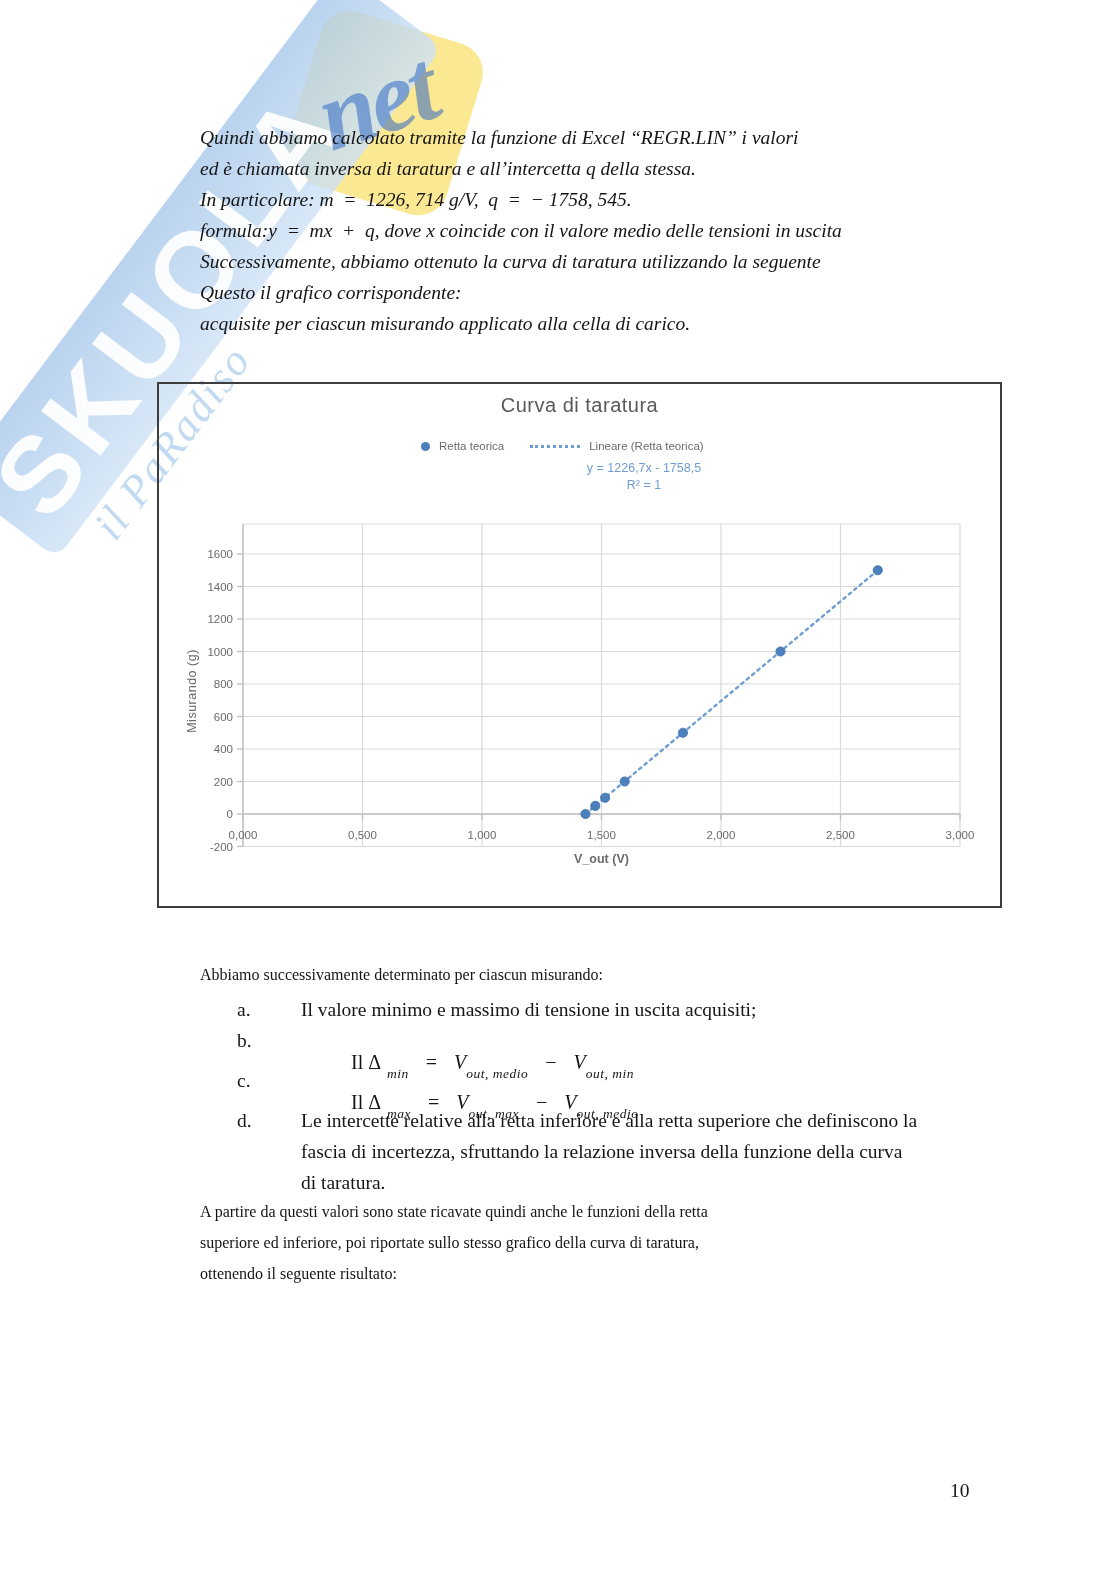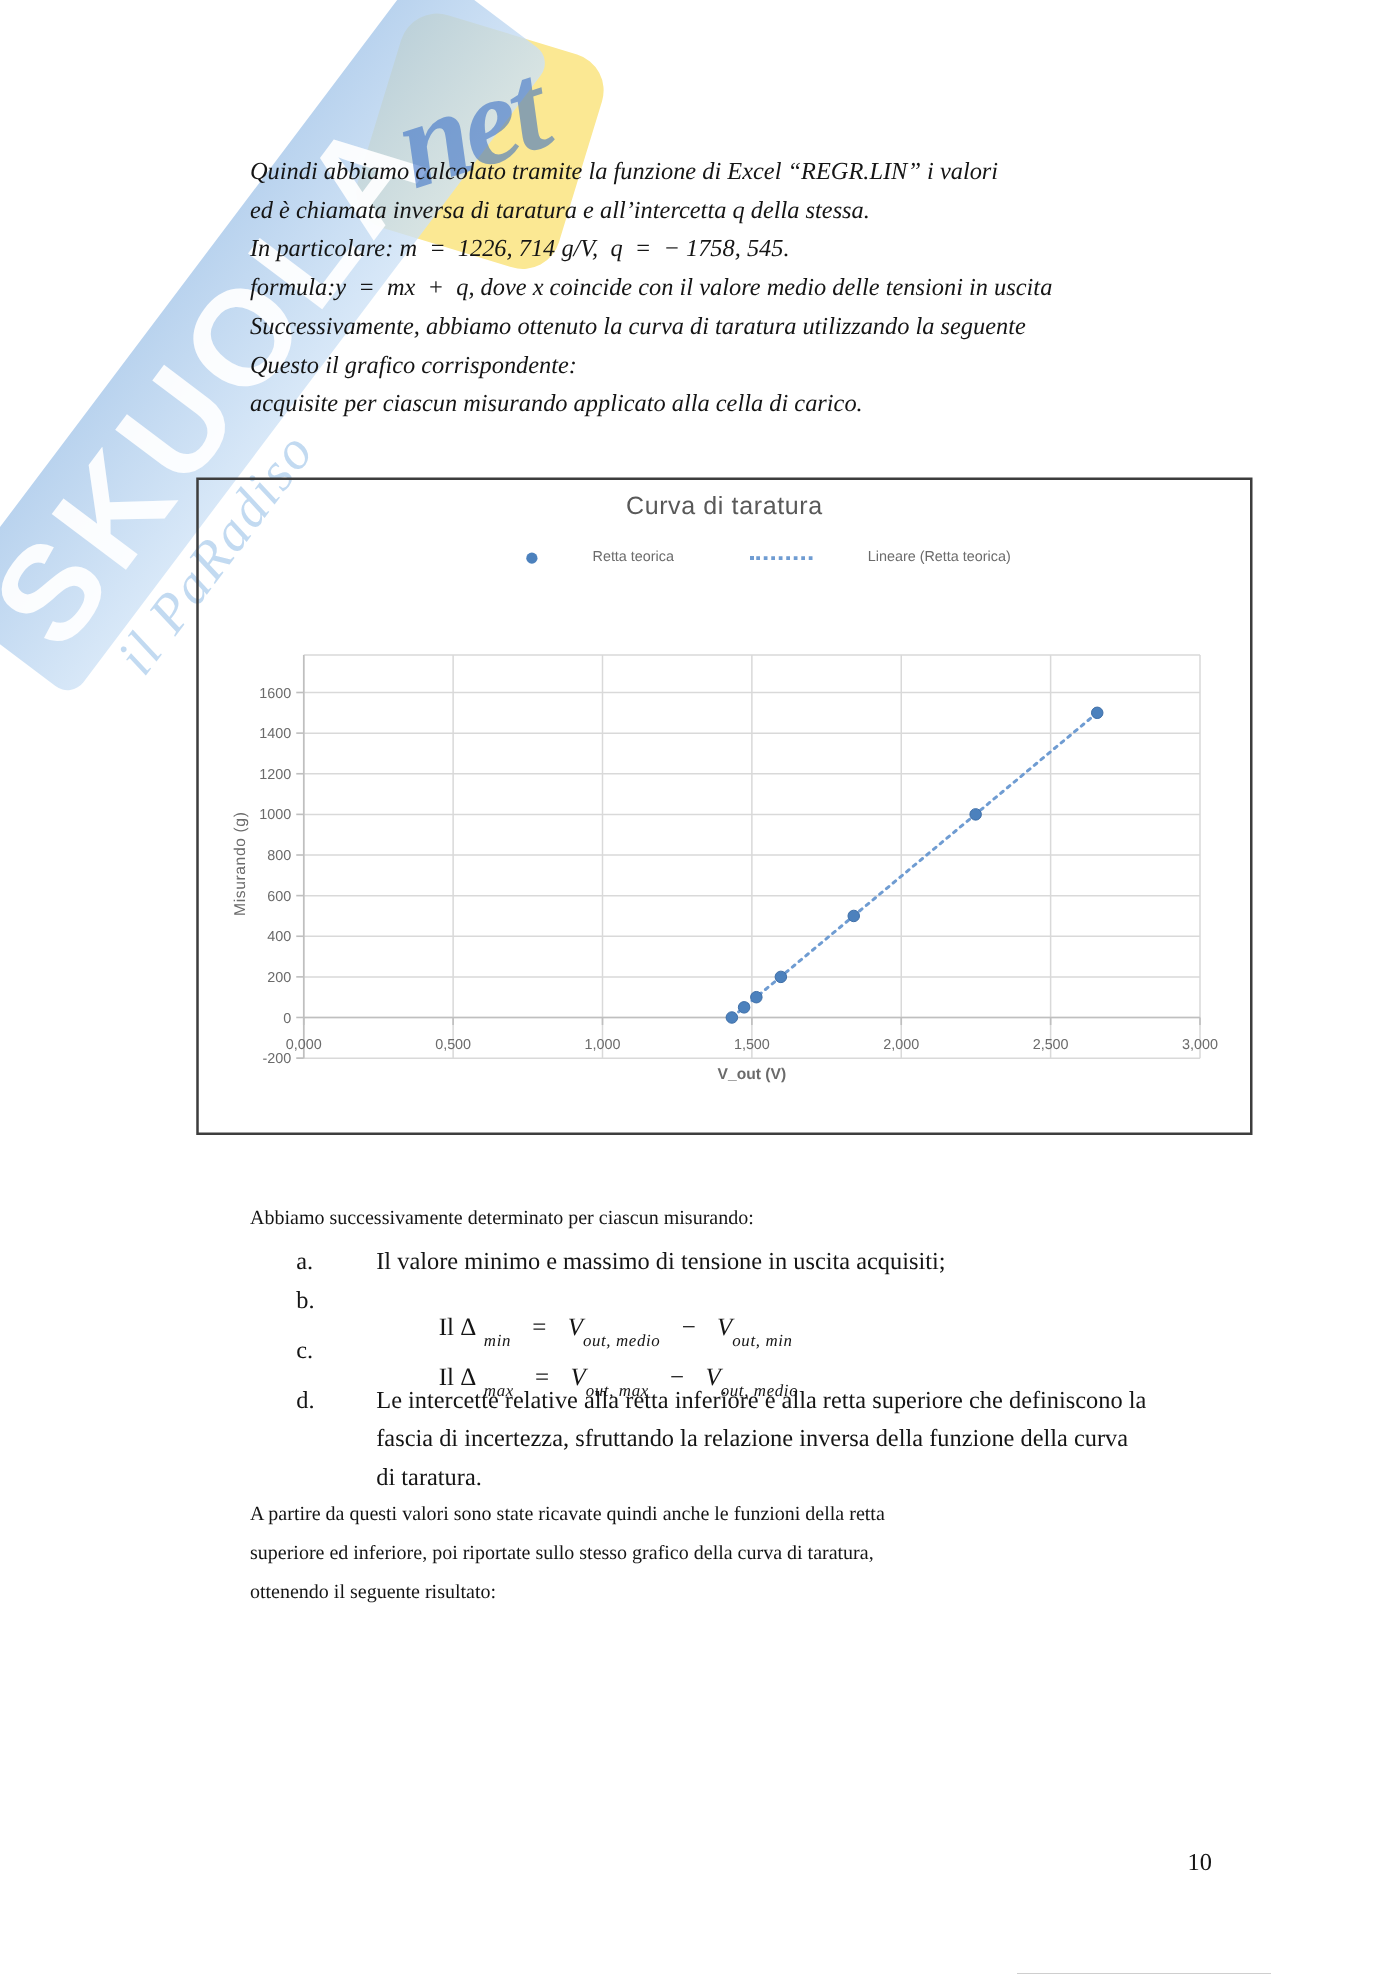--- a/index.html
+++ b/index.html
@@ -54,21 +54,21 @@
     position:absolute; left:157px; top:382px; width:845px; height:526px;
     border:2px solid #3d3d3d; box-sizing:border-box; background:transparent;
     font-family:"Liberation Sans", sans-serif;
   }
   .chart-title{
     position:absolute; left:0; top:10px; width:100%; text-align:center;
     font-size:20px; letter-spacing:.5px; color:#595959;
   }
   .chart-legend{
     position:absolute; left:262px; top:56px; display:flex; align-items:center;
-    font-size:11.5px; color:#6b6b6b;gap:35px;
+    font-size:11.5px; color:#6b6b6b;
   }
   .lg-dot{width:9px; height:9px; border-radius:50%; background:#4c81bd; margin-right:9px;}
   .lg-dash{width:50px; border-top:3px dotted #6f9cd2; margin:0 9px 0 26px;}
   .chart-eq{
     position:absolute; left:315px; top:76px; width:340px; text-align:center;
     font-size:12.5px; line-height:17px; color:#6f9cd2;
   }
   .ylab{
     position:absolute; left:-27px; top:300px; width:120px; text-align:center;
     transform:rotate(-90deg); font-size:12.5px; color:#6b6b6b; letter-spacing:.5px;
@@ -105,20 +105,24 @@
       <div class="textline">acquisite per ciascun misurando applicato alla cella di carico.</div>
     </div>
 
     <div class="chart-box">
       <div class="chart-title">Curva di taratura</div>
       <div class="chart-legend">
         <span class="lg-dot"></span>
         <span>Retta teorica</span>
         <span class="lg-dash"></span>
         <span>Lineare (Retta teorica)</span>
+      </div>
+      <div class="chart-eq">
+        <div>y = 1226,7x - 1758,5</div>
+        <div>R² = 1</div>
       </div>
       <div class="ylab">Misurando (g)</div>
       <div id="plot">
           <svg width="841" height="522" class="plot-svg">
             <g stroke="#d9d9d9" stroke-width="1.2">
               <line x1="84" x2="801" y1="462.5" y2="462.5"></line>
               <line x1="84" x2="801" y1="430" y2="430"></line>
               <line x1="84" x2="801" y1="397.5" y2="397.5"></line>
               <line x1="84" x2="801" y1="365" y2="365"></line>
               <line x1="84" x2="801" y1="332.5" y2="332.5"></line>

